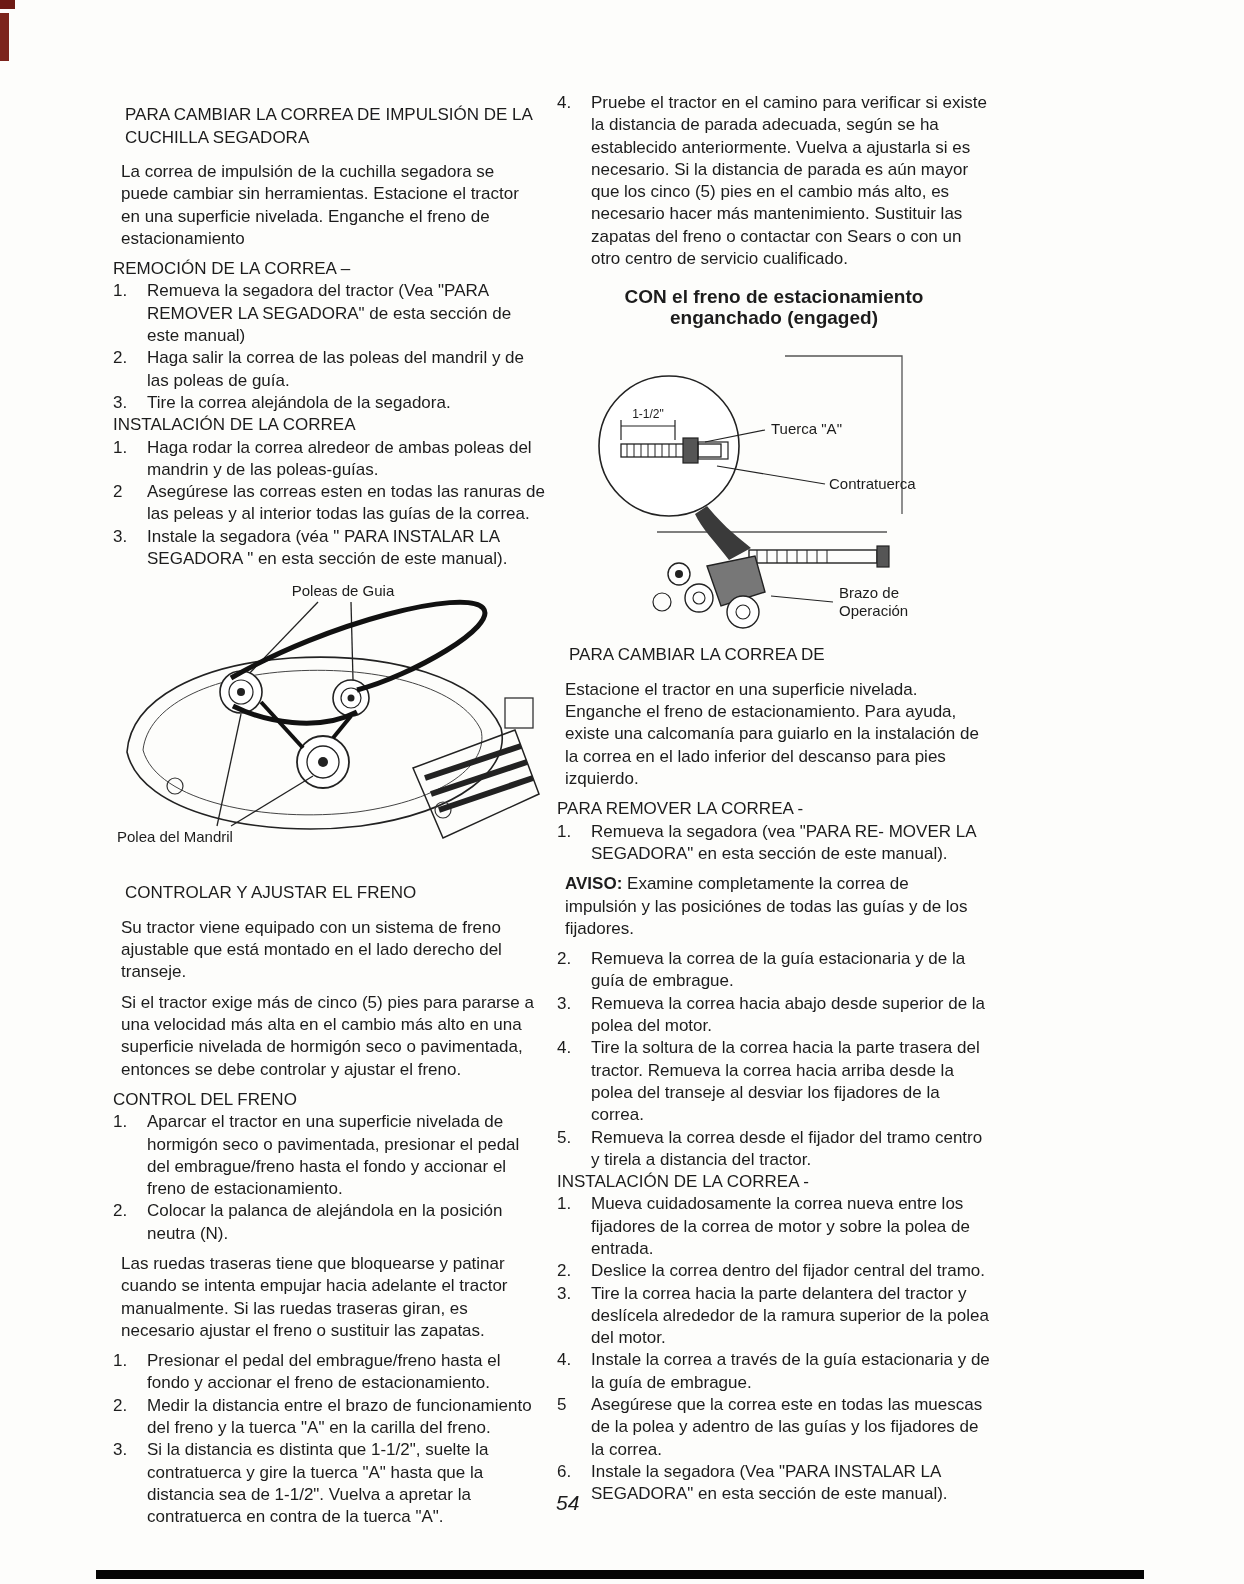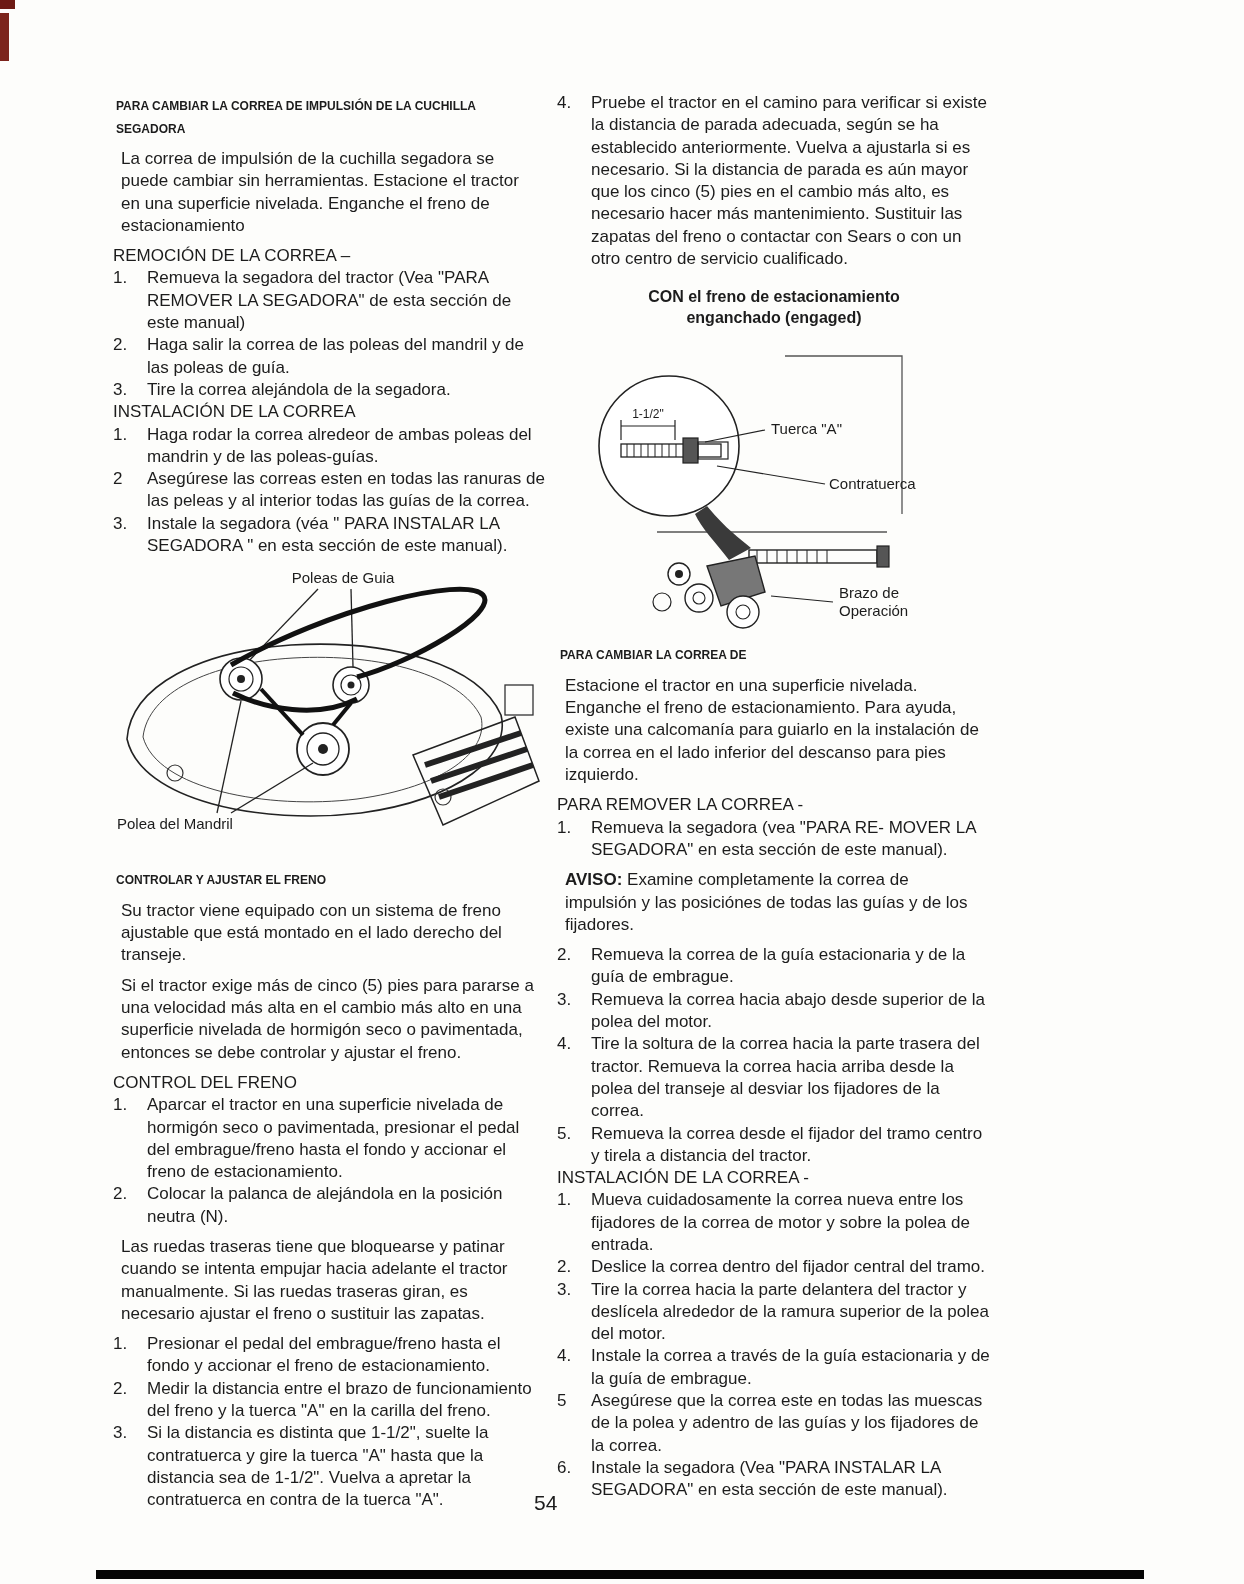--- a/index.html
+++ b/index.html
@@ -5,33 +5,33 @@
   html,body{margin:0;padding:0;}
   body{
     width:1244px;height:1584px;position:relative;overflow:hidden;
     background:#fdfdfb;color:#1c1c1c;
     font-family:"Liberation Sans","DejaVu Sans",sans-serif;
     font-size:17px;line-height:22.3px;
   }
   .col{position:absolute;top:92px;}
   .col-left{left:113px;width:432px;}
   .col-right{left:557px;width:434px;}
-  h3{font-size:12px;font-weight:bold;margin:3px;line-height:22.5px;}
+  h3{font-size:17px;font-weight:normal;margin:12px;line-height:22.5px;}
   p{margin:8px;}
   .sub{margin:0;}
   .li{display:flex;}
   .li .num{flex:0 0 34px;}
   .li .txt{flex:1;}
   .gap-sm{margin-top:8px;}
   .gap-md{margin-top:14px;}
   .fig{position:relative;}
   .fig svg{display:block;}
-  .fig-caption{text-align:center;font-weight:bold;font-size:16px;line-height:21px;margin-top:16px;}
+  .fig-caption{text-align:center;font-weight:bold;font-size:19px;line-height:21px;margin-top:16px;}
   svg text{font-family:"Liberation Sans","DejaVu Sans",sans-serif;font-size:15px;fill:#1c1c1c;}
-  .page-num{position:absolute;left:534px;top:1492px;font-size:21px;}
+  .page-num{position:absolute;left:556px;top:1492px;font-size:21px;font-style:italic;}
   .bottom-bar{position:absolute;left:96px;top:1570px;width:1048px;height:9px;background:#050505;}
   .scan-mark1{position:absolute;left:0;top:0;width:15px;height:9px;background:#6d1a14;}
   .scan-mark2{position:absolute;left:0;top:13px;width:9px;height:48px;background:#7c241c;}
   .aviso b{font-weight:bold;}
 </style>
 </head>
 <body>
 
 <div class="scan-mark1"></div>
 <div class="scan-mark2"></div>

